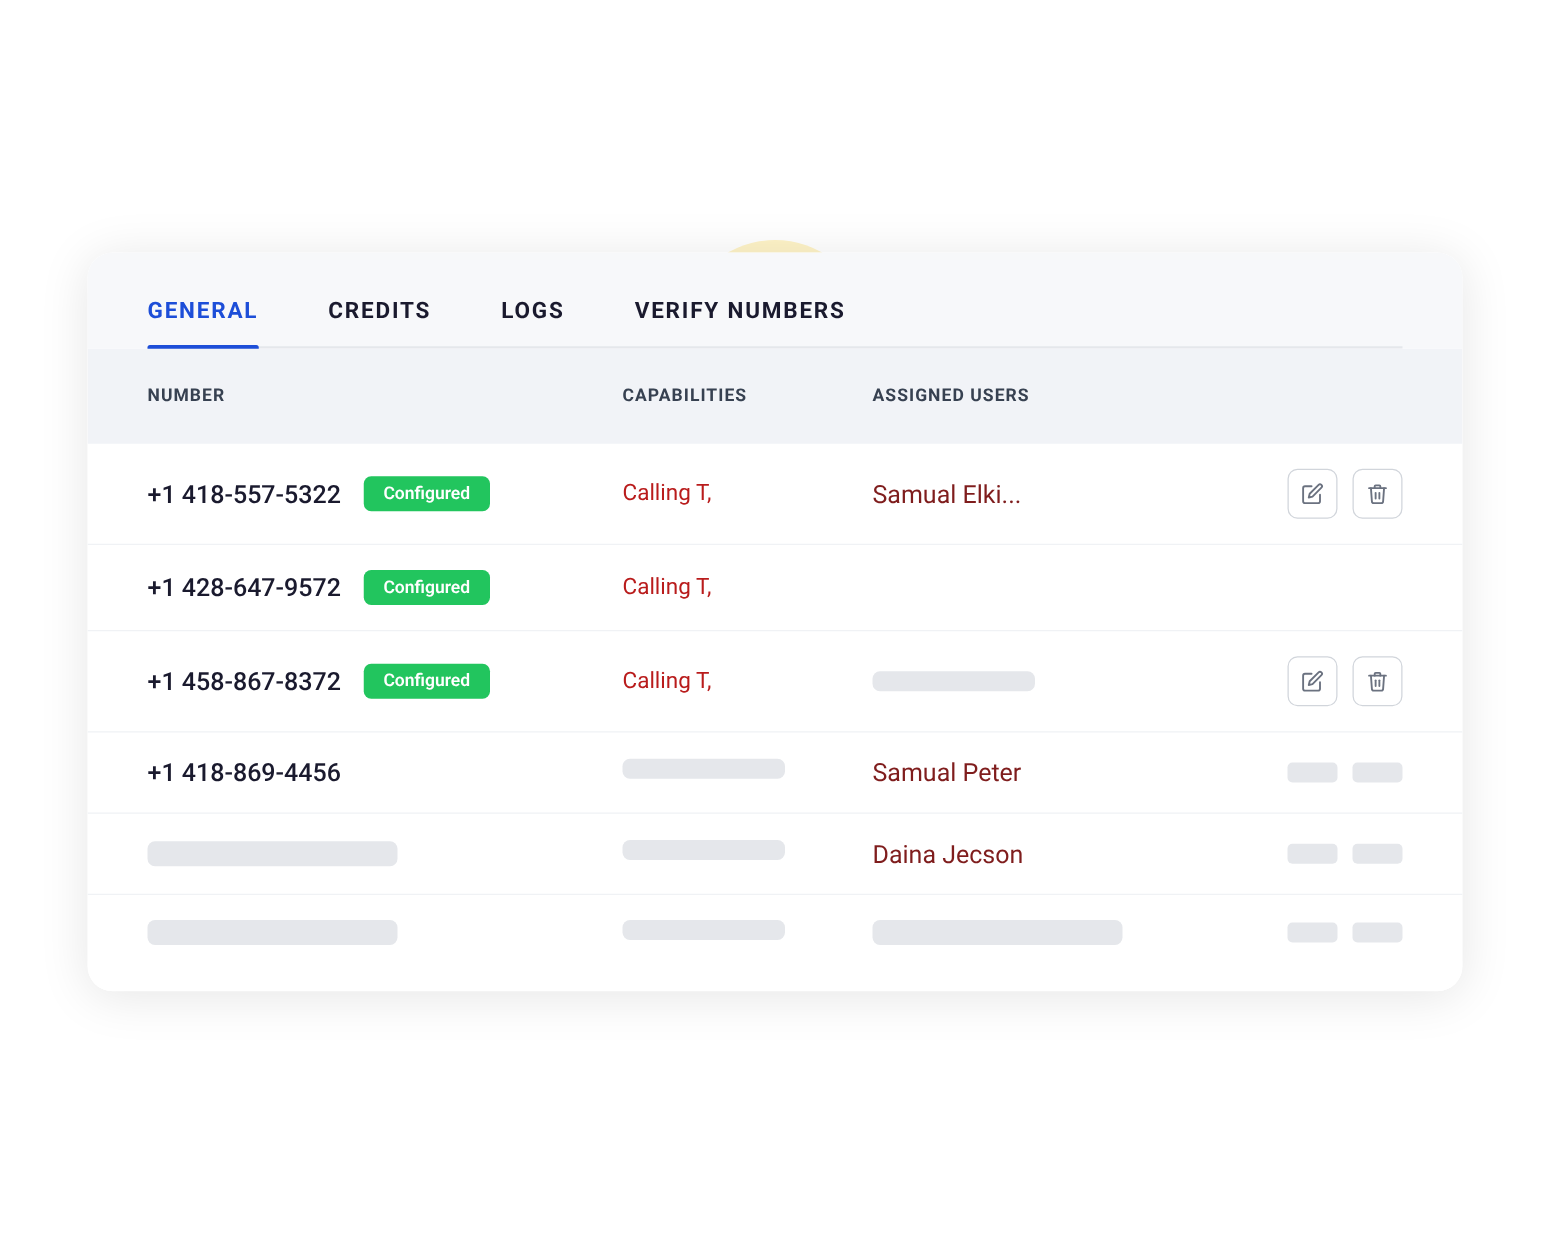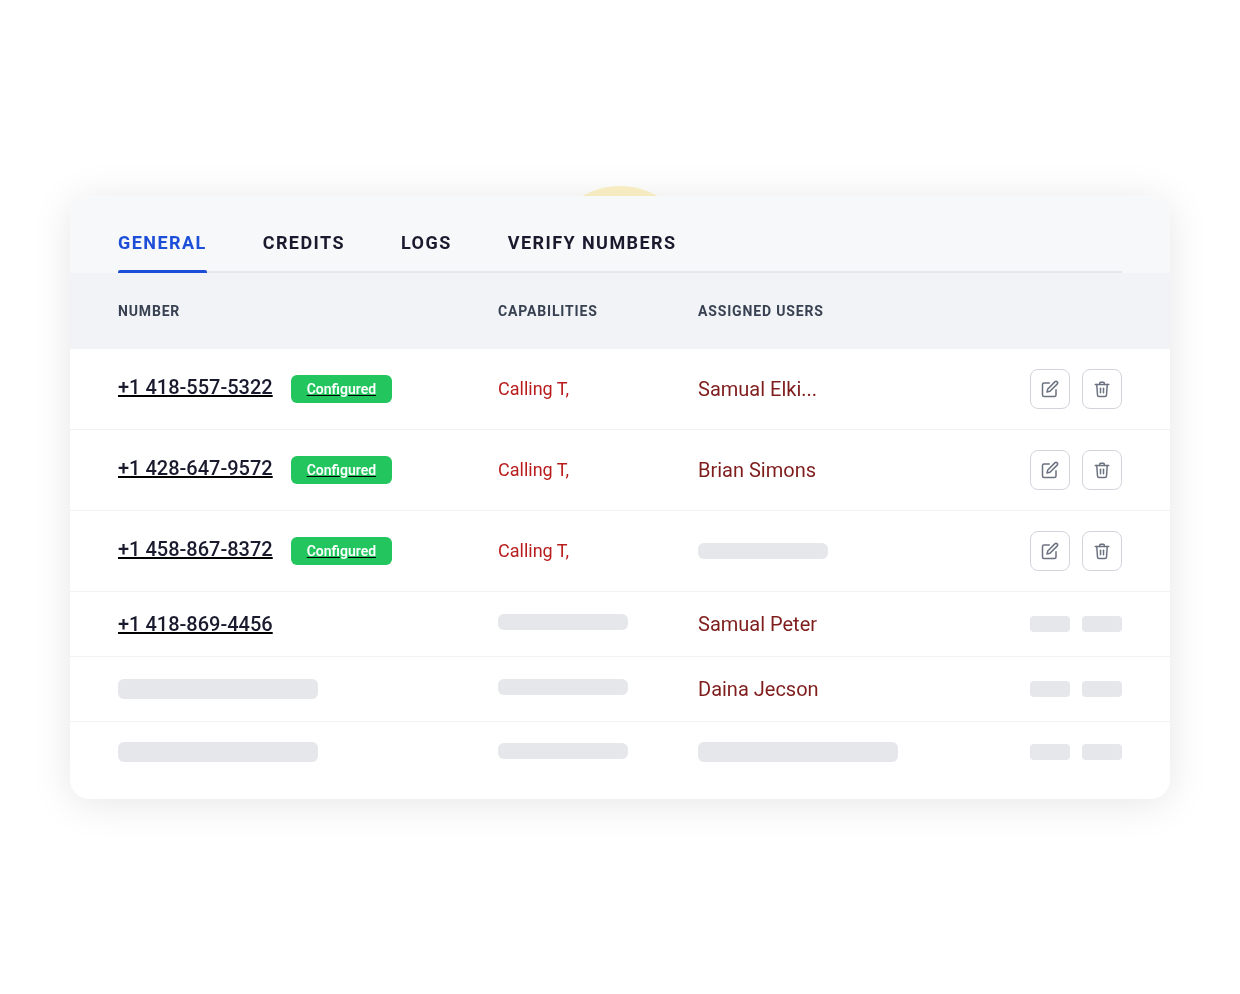--- a/index.html
+++ b/index.html
@@ -120,23 +120,22 @@
       border-bottom: 1px solid #f0f2f5;
       align-items: center;
     }
 
     .table-row:last-child {
       border-bottom: none;
     }
 
     .number-cell {
       display: flex;
-      align-items: flex-start;
+      align-items: center;
       gap: 18px;
-      text-decoration: underline;
     }
 
     .phone-number {
       font-size: 20px;
       font-weight: 500;
       color: #1a1a2e;
     }
 
     .configured-badge {
       background: #22c55e;
@@ -278,22 +277,30 @@
           </div>
         </div>
       </div>
 
       <div class="table-row">
         <div class="number-cell">
           <span class="phone-number">+1 428-647-9572</span>
           <span class="configured-badge">Configured</span>
         </div>
         <div class="capabilities-cell">Calling T,</div>
-        <div class="assigned-users-cell">
-          <span class="user-name">Brian Simons</span>
+      </div>
+
+      <div class="table-row">
+        <div class="number-cell">
+          <span class="phone-number">+1 458-867-8372</span>
+          <span class="configured-badge">Configured</span>
+        </div>
+        <div class="capabilities-cell">Calling T,</div>
+        <div class="assigned-users-cell">
+          <span class="skeleton skeleton-md"></span>
           <div class="action-icons">
             <button class="action-btn">
               <svg viewBox="0 0 24 24" fill="none" stroke="currentColor" stroke-width="2" stroke-linecap="round" stroke-linejoin="round">
                 <path d="M11 4H4a2 2 0 0 0-2 2v14a2 2 0 0 0 2 2h14a2 2 0 0 0 2-2v-7"></path>
                 <path d="M18.5 2.5a2.121 2.121 0 0 1 3 3L12 15l-4 1 1-4 9.5-9.5z"></path>
               </svg>
             </button>
             <button class="action-btn">
               <svg viewBox="0 0 24 24" fill="none" stroke="currentColor" stroke-width="2" stroke-linecap="round" stroke-linejoin="round">
                 <polyline points="3 6 5 6 21 6"></polyline>
@@ -302,48 +309,20 @@
                 <path d="M14 11v6"></path>
                 <path d="M9 6V4a1 1 0 0 1 1-1h4a1 1 0 0 1 1 1v2"></path>
               </svg>
             </button>
           </div>
         </div>
       </div>
 
       <div class="table-row">
         <div class="number-cell">
-          <span class="phone-number">+1 458-867-8372</span>
-          <span class="configured-badge">Configured</span>
-        </div>
-        <div class="capabilities-cell">Calling T,</div>
-        <div class="assigned-users-cell">
-          <span class="skeleton skeleton-md"></span>
-          <div class="action-icons">
-            <button class="action-btn">
-              <svg viewBox="0 0 24 24" fill="none" stroke="currentColor" stroke-width="2" stroke-linecap="round" stroke-linejoin="round">
-                <path d="M11 4H4a2 2 0 0 0-2 2v14a2 2 0 0 0 2 2h14a2 2 0 0 0 2-2v-7"></path>
-                <path d="M18.5 2.5a2.121 2.121 0 0 1 3 3L12 15l-4 1 1-4 9.5-9.5z"></path>
-              </svg>
-            </button>
-            <button class="action-btn">
-              <svg viewBox="0 0 24 24" fill="none" stroke="currentColor" stroke-width="2" stroke-linecap="round" stroke-linejoin="round">
-                <polyline points="3 6 5 6 21 6"></polyline>
-                <path d="M19 6l-1 14a2 2 0 0 1-2 2H8a2 2 0 0 1-2-2L5 6"></path>
-                <path d="M10 11v6"></path>
-                <path d="M14 11v6"></path>
-                <path d="M9 6V4a1 1 0 0 1 1-1h4a1 1 0 0 1 1 1v2"></path>
-              </svg>
-            </button>
-          </div>
-        </div>
-      </div>
-
-      <div class="table-row">
-        <div class="number-cell">
           <span class="phone-number">+1 418-869-4456</span>
         </div>
         <div class="capabilities-cell">
           <span class="skeleton skeleton-md"></span>
         </div>
         <div class="assigned-users-cell">
           <span class="user-name">Samual Peter</span>
           <div class="action-icons">
             <span class="skeleton skeleton-action"></span>
             <span class="skeleton skeleton-action"></span>

